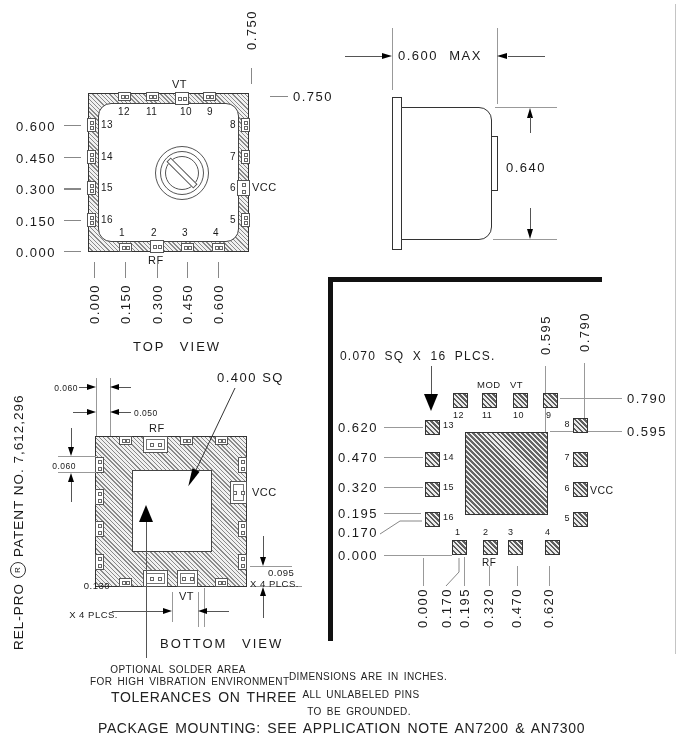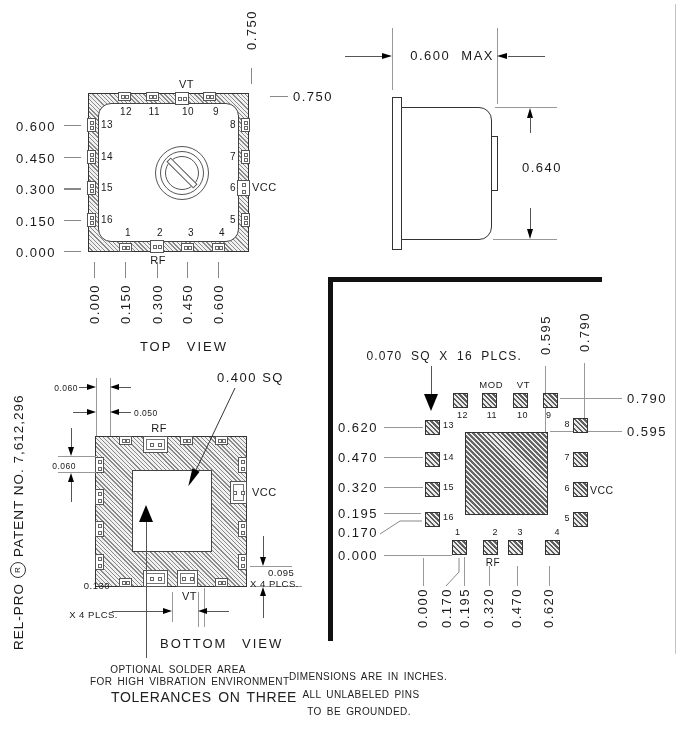--- a/index.html
+++ b/index.html
@@ -11,21 +11,21 @@
   .white{background:#fff;border:1px solid #444;box-sizing:border-box;}
   .dim{font-size:13px;letter-spacing:1.5px;white-space:nowrap;}
   .dim-s{font-size:8.5px;letter-spacing:.5px;white-space:nowrap;}
   .dim-m{font-size:9.5px;letter-spacing:.5px;white-space:nowrap;}
   .pin{font-size:10px;letter-spacing:.5px;white-space:nowrap;}
   .pin-s{font-size:9px;letter-spacing:.5px;white-space:nowrap;}
   .lab{font-size:11px;letter-spacing:.5px;white-space:nowrap;}
   .title{font-size:13px;letter-spacing:2px;word-spacing:9px;white-space:nowrap;}
   .note{font-size:10px;letter-spacing:.4px;word-spacing:2px;white-space:nowrap;text-align:center;color:#222;}
   .note-lg{font-size:14px;letter-spacing:.6px;word-spacing:2px;}
-  .ctr{text-align:right;}.rt{text-align:right;}
+  .ctr{text-align:left;}.rt{text-align:right;}
   .vtxt{writing-mode:vertical-rl;transform:rotate(180deg);white-space:nowrap;}
   .hl{height:1px;background:#555;}
   .vl{width:1px;background:#555;}
   .gy{background:#999;}
   .tick{background:#888;}
   .ar{width:0;height:0;}
   .ar-r{border-top:3.5px solid transparent;border-bottom:3.5px solid transparent;border-left:10px solid #000;}
   .ar-l{border-top:3.5px solid transparent;border-bottom:3.5px solid transparent;border-right:10px solid #000;}
   .ar-u{border-left:3.5px solid transparent;border-right:3.5px solid transparent;border-bottom:10px solid #000;}
   .ar-d{border-left:3.5px solid transparent;border-right:3.5px solid transparent;border-top:10px solid #000;}
@@ -325,14 +325,15 @@
   <div class="a dim vtxt" style="left:481px;top:588px;">0.320</div>
   <div class="a dim vtxt" style="left:509px;top:588px;">0.470</div>
   <div class="a dim vtxt" style="left:541px;top:588px;">0.620</div>
 
   <div class="a note" style="left:98px;top:664px;width:160px;">OPTIONAL SOLDER AREA</div>
   <div class="a note" style="left:90px;top:676px;width:184px;">FOR HIGH VIBRATION ENVIRONMENT</div>
   <div class="a note note-lg" style="left:111px;top:689px;width:160px;">TOLERANCES ON THREE</div>
   <div class="a note" style="left:288px;top:671px;width:160px;">DIMENSIONS ARE IN INCHES.</div>
   <div class="a note" style="left:281px;top:689px;width:160px;">ALL UNLABELED PINS</div>
   <div class="a note" style="left:279px;top:706px;width:160px;">TO BE GROUNDED.</div>
+  <div class="a note note-lg" style="left:98px;top:720px;width:432px;">PACKAGE MOUNTING: SEE APPLICATION NOTE AN7200 &amp; AN7300</div>
 
 </div>
 
 </body></html>

